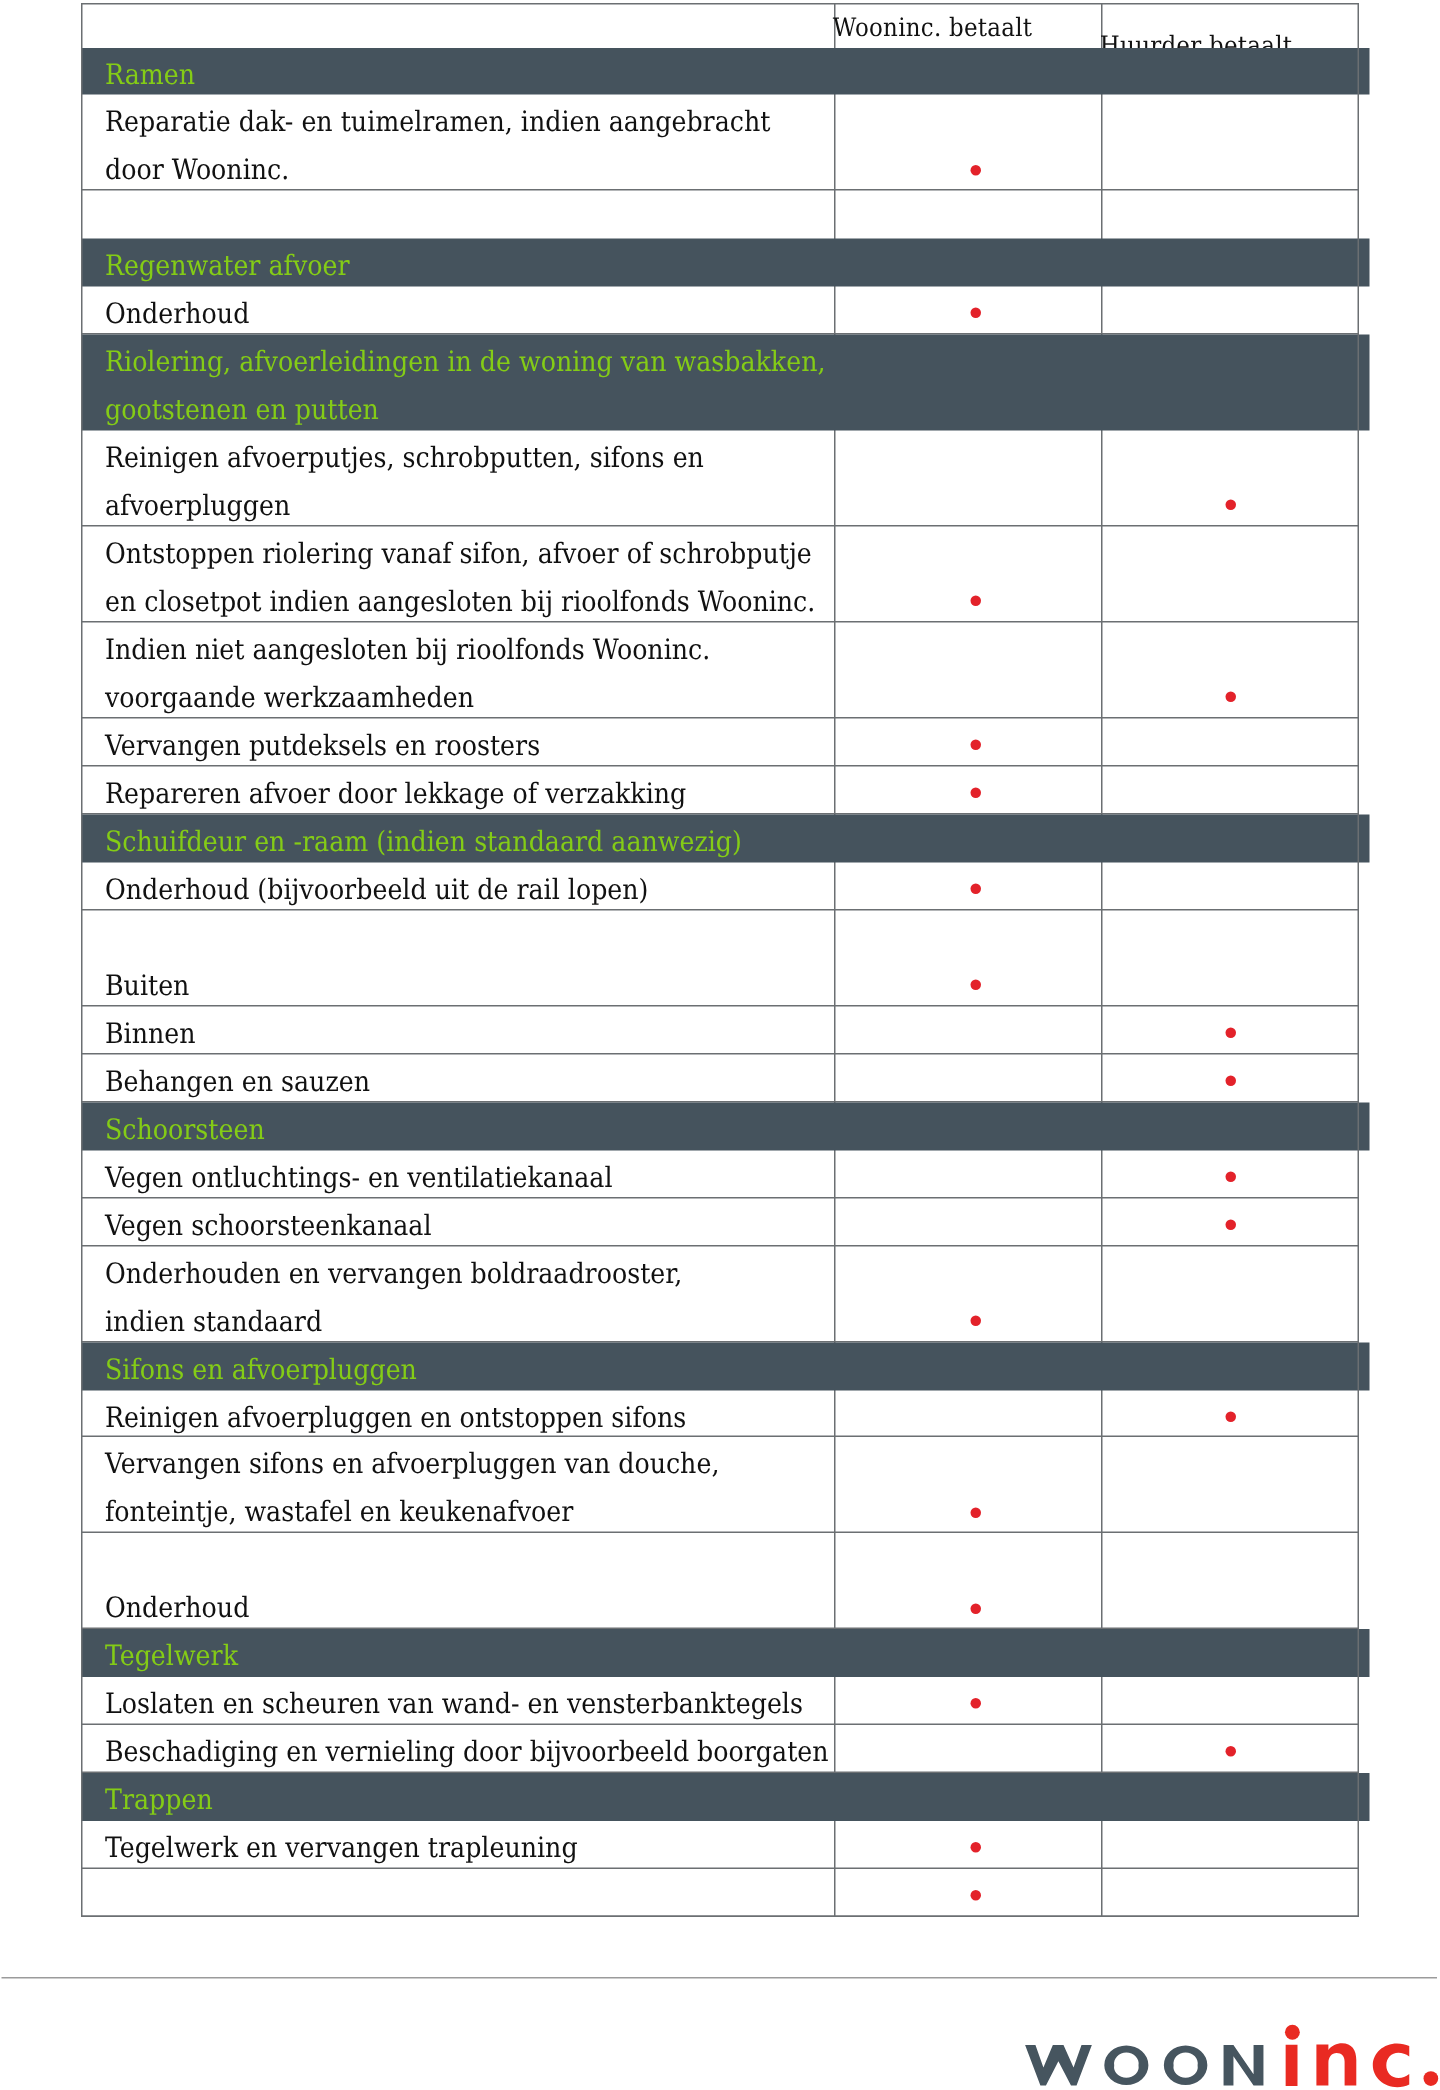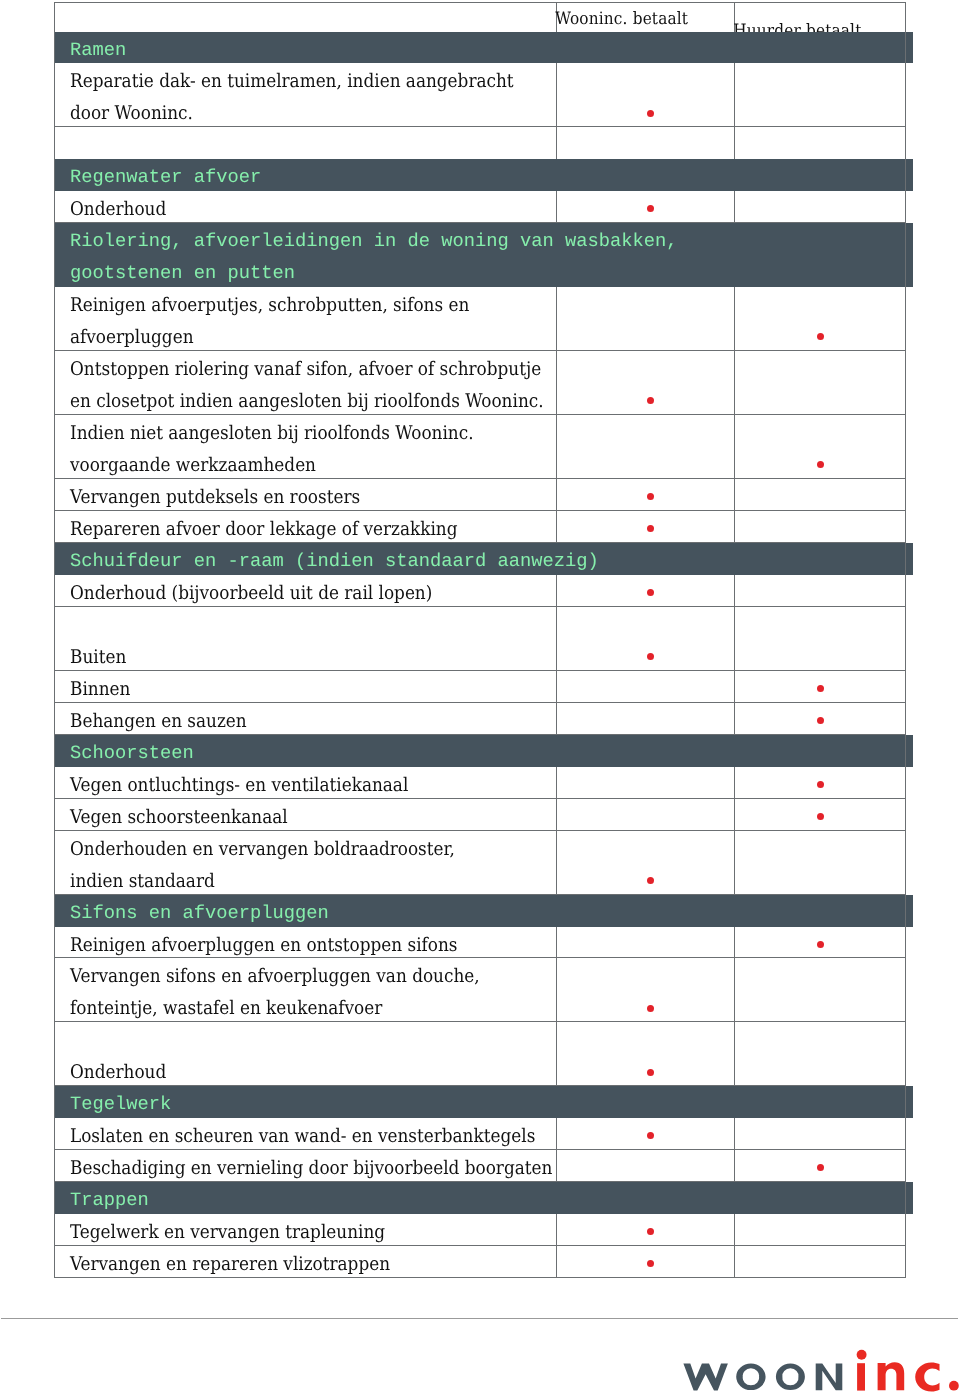--- a/index.html
+++ b/index.html
@@ -17,21 +17,21 @@
   .vr{position:absolute;top:0;width:1px;background:#6b6f72;}
 
   .hrow{position:absolute;left:0;top:0;width:852px;height:29.5px;}
   .hcell{position:absolute;top:2.5px;height:29.5px;line-height:29.5px;
        text-align:left;font-size:17px;letter-spacing:0.18px;
        text-indent:-1.8px;}
   .hc-blank{left:0;width:502px;}
   .hc-a{left:503px;width:177px;}
   .hc-b{left:681px;width:171px;margin-top:12px;}
 
-  .srow{position:absolute;left:0;width:859px;background:#45535d;color:#86efac;font-family:Liberation Mono, monospace;}
+  .srow{position:absolute;left:0;width:859px;background:#45535d;color:#84cc16;}
   .irow{position:absolute;left:0;width:852px;background:transparent;}
 
   .lines{position:absolute;left:16px;top:3px;}
   .lines span{display:block;height:31.965px;line-height:31.965px;font-size:18.76px;
        white-space:nowrap;}
 
   .hr{position:absolute;left:0;bottom:0;width:852px;height:1px;background:#6b6f72;}
 
   .dot{position:absolute;width:7px;height:7px;border-radius:50%;
        background:#e3222a;bottom:10.8px;}
@@ -237,23 +237,20 @@
 </div>
       </div>
 <div class="irow" style="top:1212.20px;height:31.97px">
 <div class="lines">
 <span>Tegelwerk en vervangen trapleuning</span>
 </div>
 <span class="dot d1"></span>
 <div class="hr"></div>
 </div>
 <div class="irow" style="top:1244.17px;height:31.96px">
-<div class="lines">
-<span>Vervangen en repareren vlizotrappen</span>
-</div>
 <span class="dot d1"></span>
 <div class="hr"></div>
 </div>
     <div id="frame"></div>
   </div>
 
   <div class="footrule"></div>
 
   <div class="logo">
     <svg width="280" height="48" viewBox="0 0 280 48">

